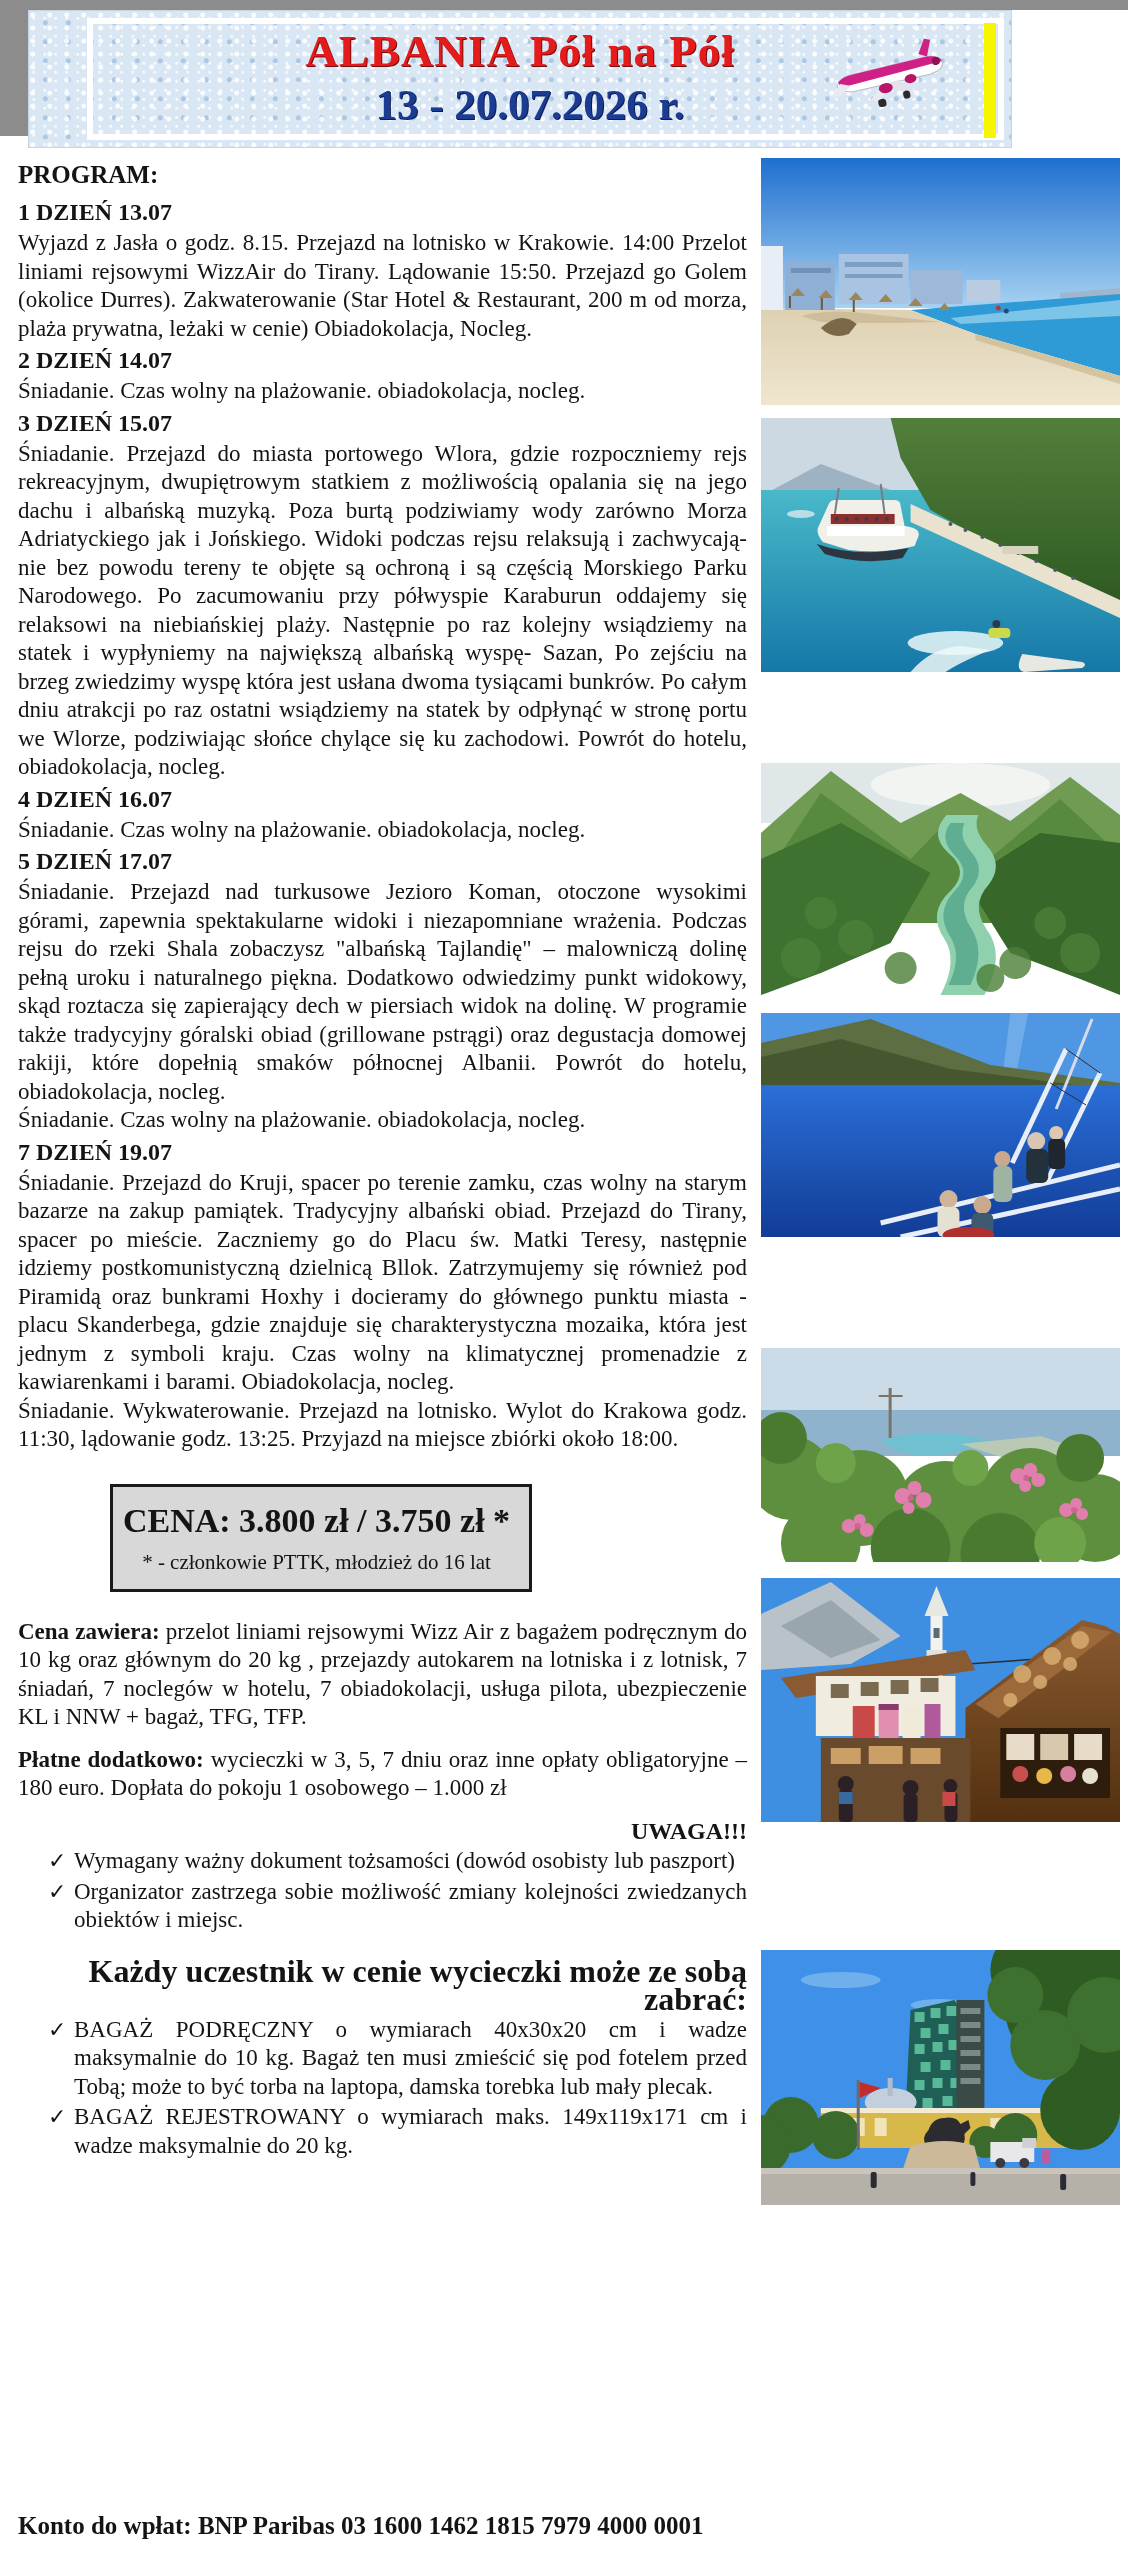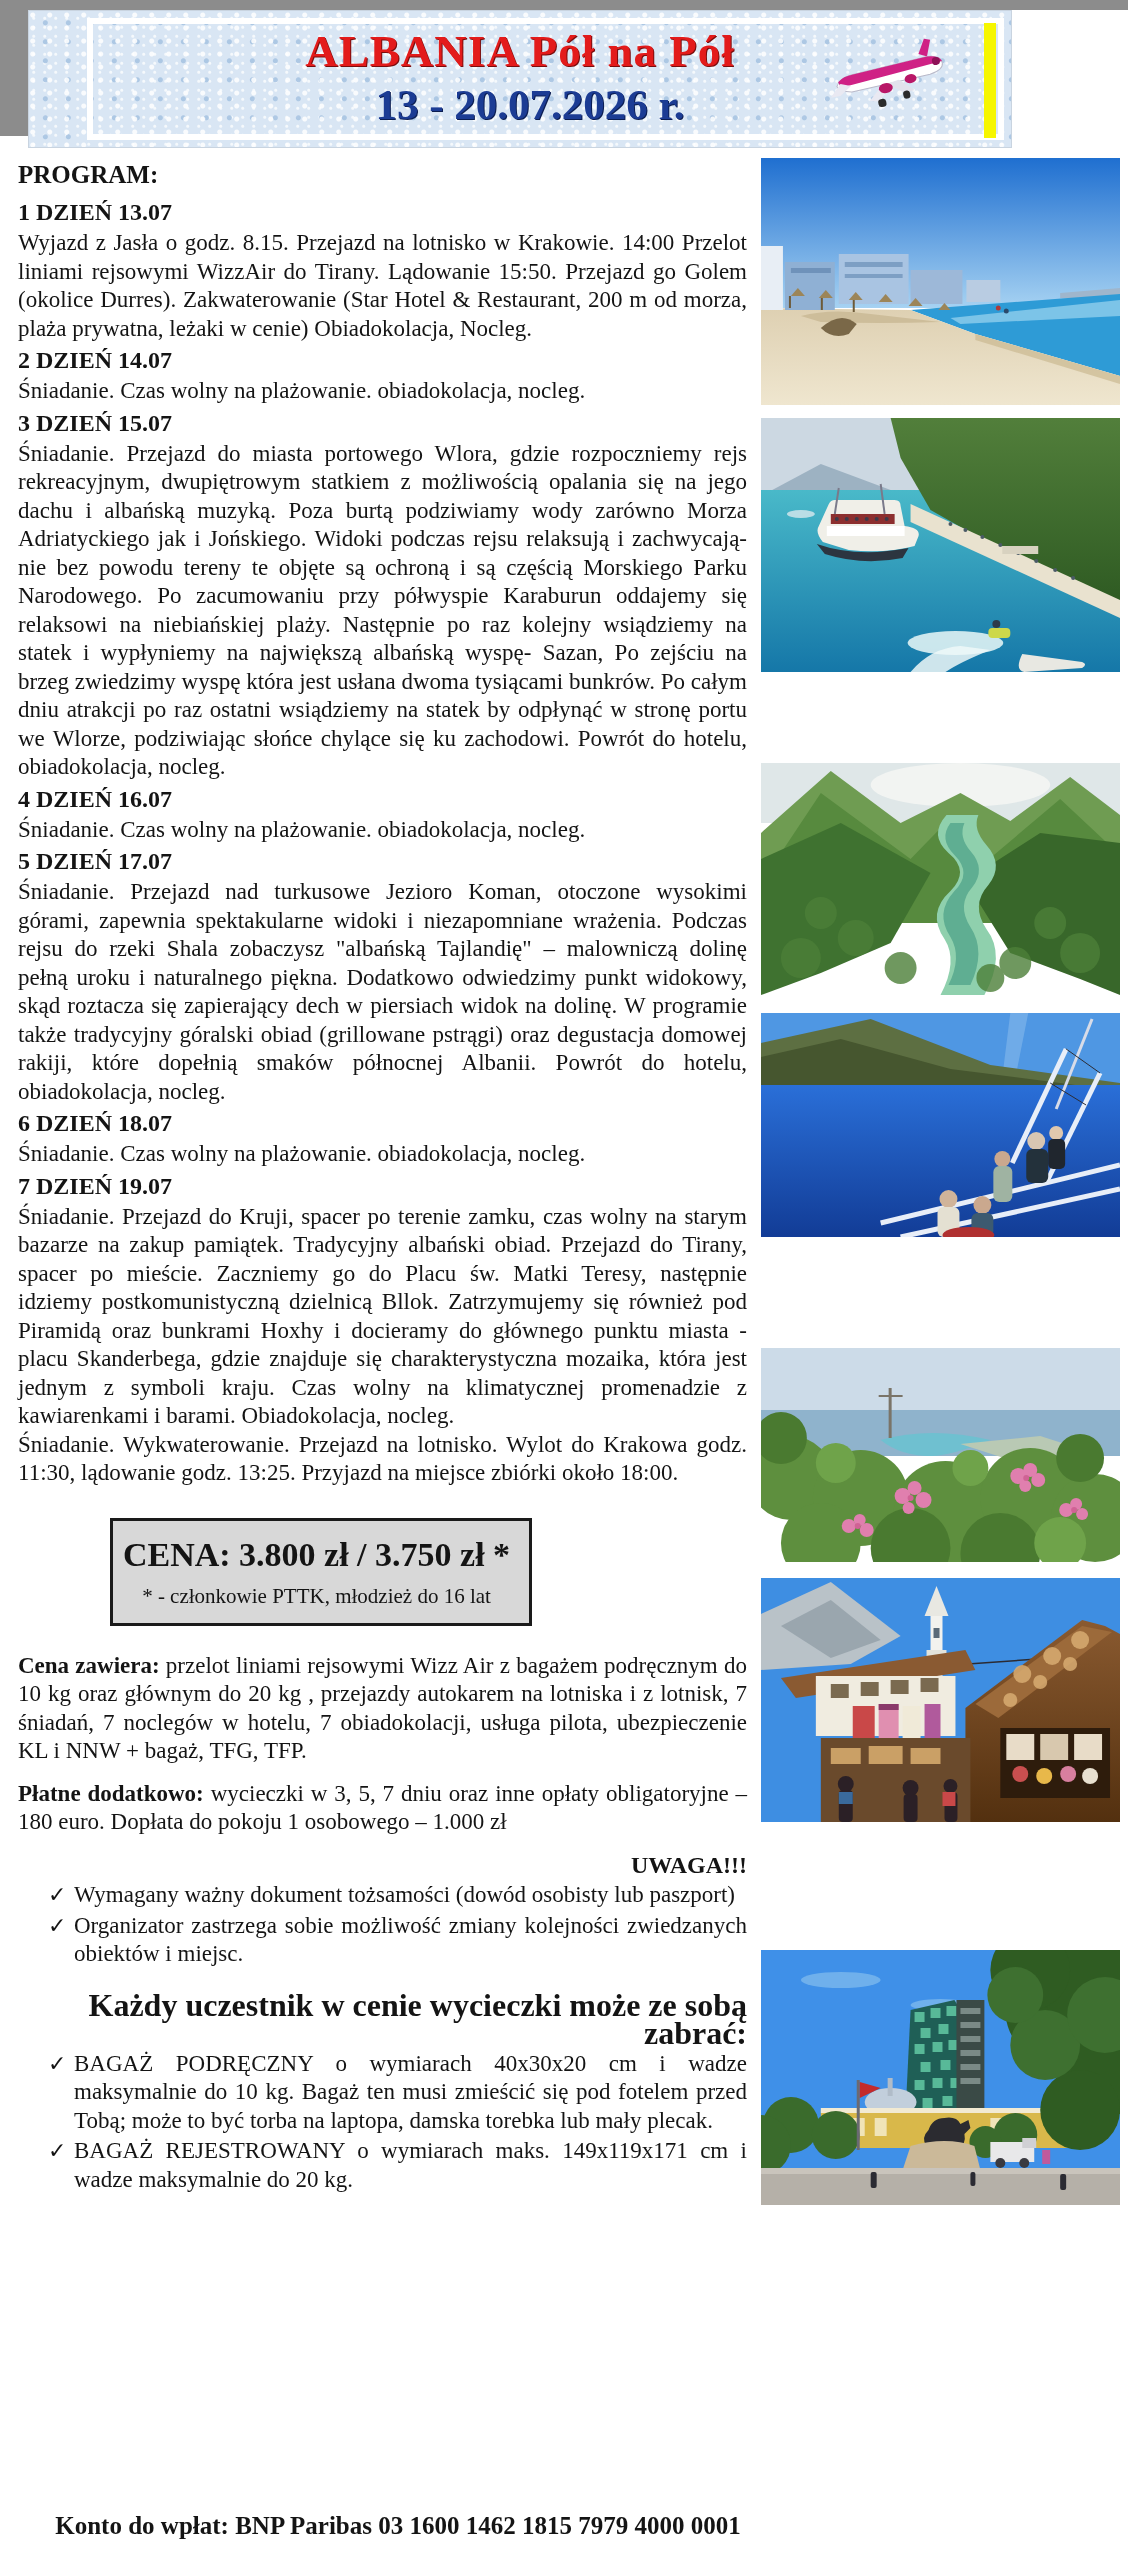--- a/index.html
+++ b/index.html
@@ -38,21 +38,21 @@
   .price-note{font-size:21px;line-height:30px;margin-top:6px;}
   .para{margin:0 0 14px 0;}
   .para b{font-weight:bold;}
   .h-uwaga{font-size:24px;font-weight:bold;text-align:right;margin:6px 0 2px 0;}
   .check-list{margin:0;}
   .check-item{position:relative;padding-left:56px;margin:0 0 2px 0;}
   .check-item .tick{position:absolute;left:30px;top:0;font-family:"DejaVu Sans",sans-serif;
                     font-size:22px;}
   .h-bag{font-size:32px;font-weight:bold;text-align:right;margin:22px 0 2px 8px;}
   #footer-line{position:absolute;left:18px;top:2512px;width:760px;font-size:25px;font-weight:bold;
-               text-align:center;}
+               text-align:left;}
 
   
   .photo{position:absolute;left:761px;width:359px;overflow:hidden;}
   .photo svg{display:block;width:100%;height:100%;}
   #photo-1{top:158px;height:247px;}
   #photo-2{top:418px;height:254px;}
   #photo-3{top:763px;height:232px;}
   #photo-4{top:1013px;height:224px;}
   #photo-5{top:1348px;height:214px;}
   #photo-6{top:1578px;height:244px;}
@@ -105,21 +105,20 @@
     </div>
     <div class="day">
       <div class="day-title">4 DZIEŃ 16.07</div>
       <div class="day-text">Śniadanie. Czas wolny na plażowanie. obiadokolacja, nocleg.</div>
     </div>
     <div class="day">
       <div class="day-title">5 DZIEŃ 17.07</div>
       <div class="day-text">Śniadanie. Przejazd nad turkusowe Jezioro Koman, otoczone wysokimi górami, zapewnia spektakularne widoki i niezapomniane wrażenia. Podczas rejsu do rzeki Shala zobaczysz "albańską Tajlandię" – malowniczą dolinę pełną uroku i naturalnego piękna. Dodatkowo odwiedzimy punkt widokowy, skąd roztacza się zapierający dech w piersiach widok na dolinę. W programie także tradycyjny góralski obiad (grillowane pstrągi) oraz degustacja domowej rakiji, które dopełnią smaków północnej Albanii. Powrót do hotelu, obiadokolacja, nocleg.</div>
     </div>
     <div class="day">
-      <div class="day-title">6 DZIEŃ 18.07</div>
       <div class="day-text">Śniadanie. Czas wolny na plażowanie. obiadokolacja, nocleg.</div>
     </div>
     <div class="day">
       <div class="day-title">7 DZIEŃ 19.07</div>
       <div class="day-text">Śniadanie. Przejazd do Kruji, spacer po terenie zamku, czas wolny na starym bazarze na zakup pamiątek. Tradycyjny albański obiad. Przejazd do Tirany, spacer po mieście. Zaczniemy go do Placu św. Matki Teresy, następnie idziemy postkomunistyczną dzielnicą Bllok. Zatrzymujemy się również pod Piramidą oraz bunkrami Hoxhy i docieramy do głównego punktu miasta - placu Skanderbega, gdzie znajduje się charakterystyczna mozaika, która jest jednym z symboli kraju. Czas wolny na klimatycznej promenadzie z kawiarenkami i barami. Obiadokolacja, nocleg.</div>
     </div>
     <div class="day">
       <div class="day-text">Śniadanie. Wykwaterowanie. Przejazd na lotnisko. Wylot do Krakowa godz. 11:30, lądowanie godz. 13:25. Przyjazd na miejsce zbiórki  około 18:00.</div>
     </div>
 

